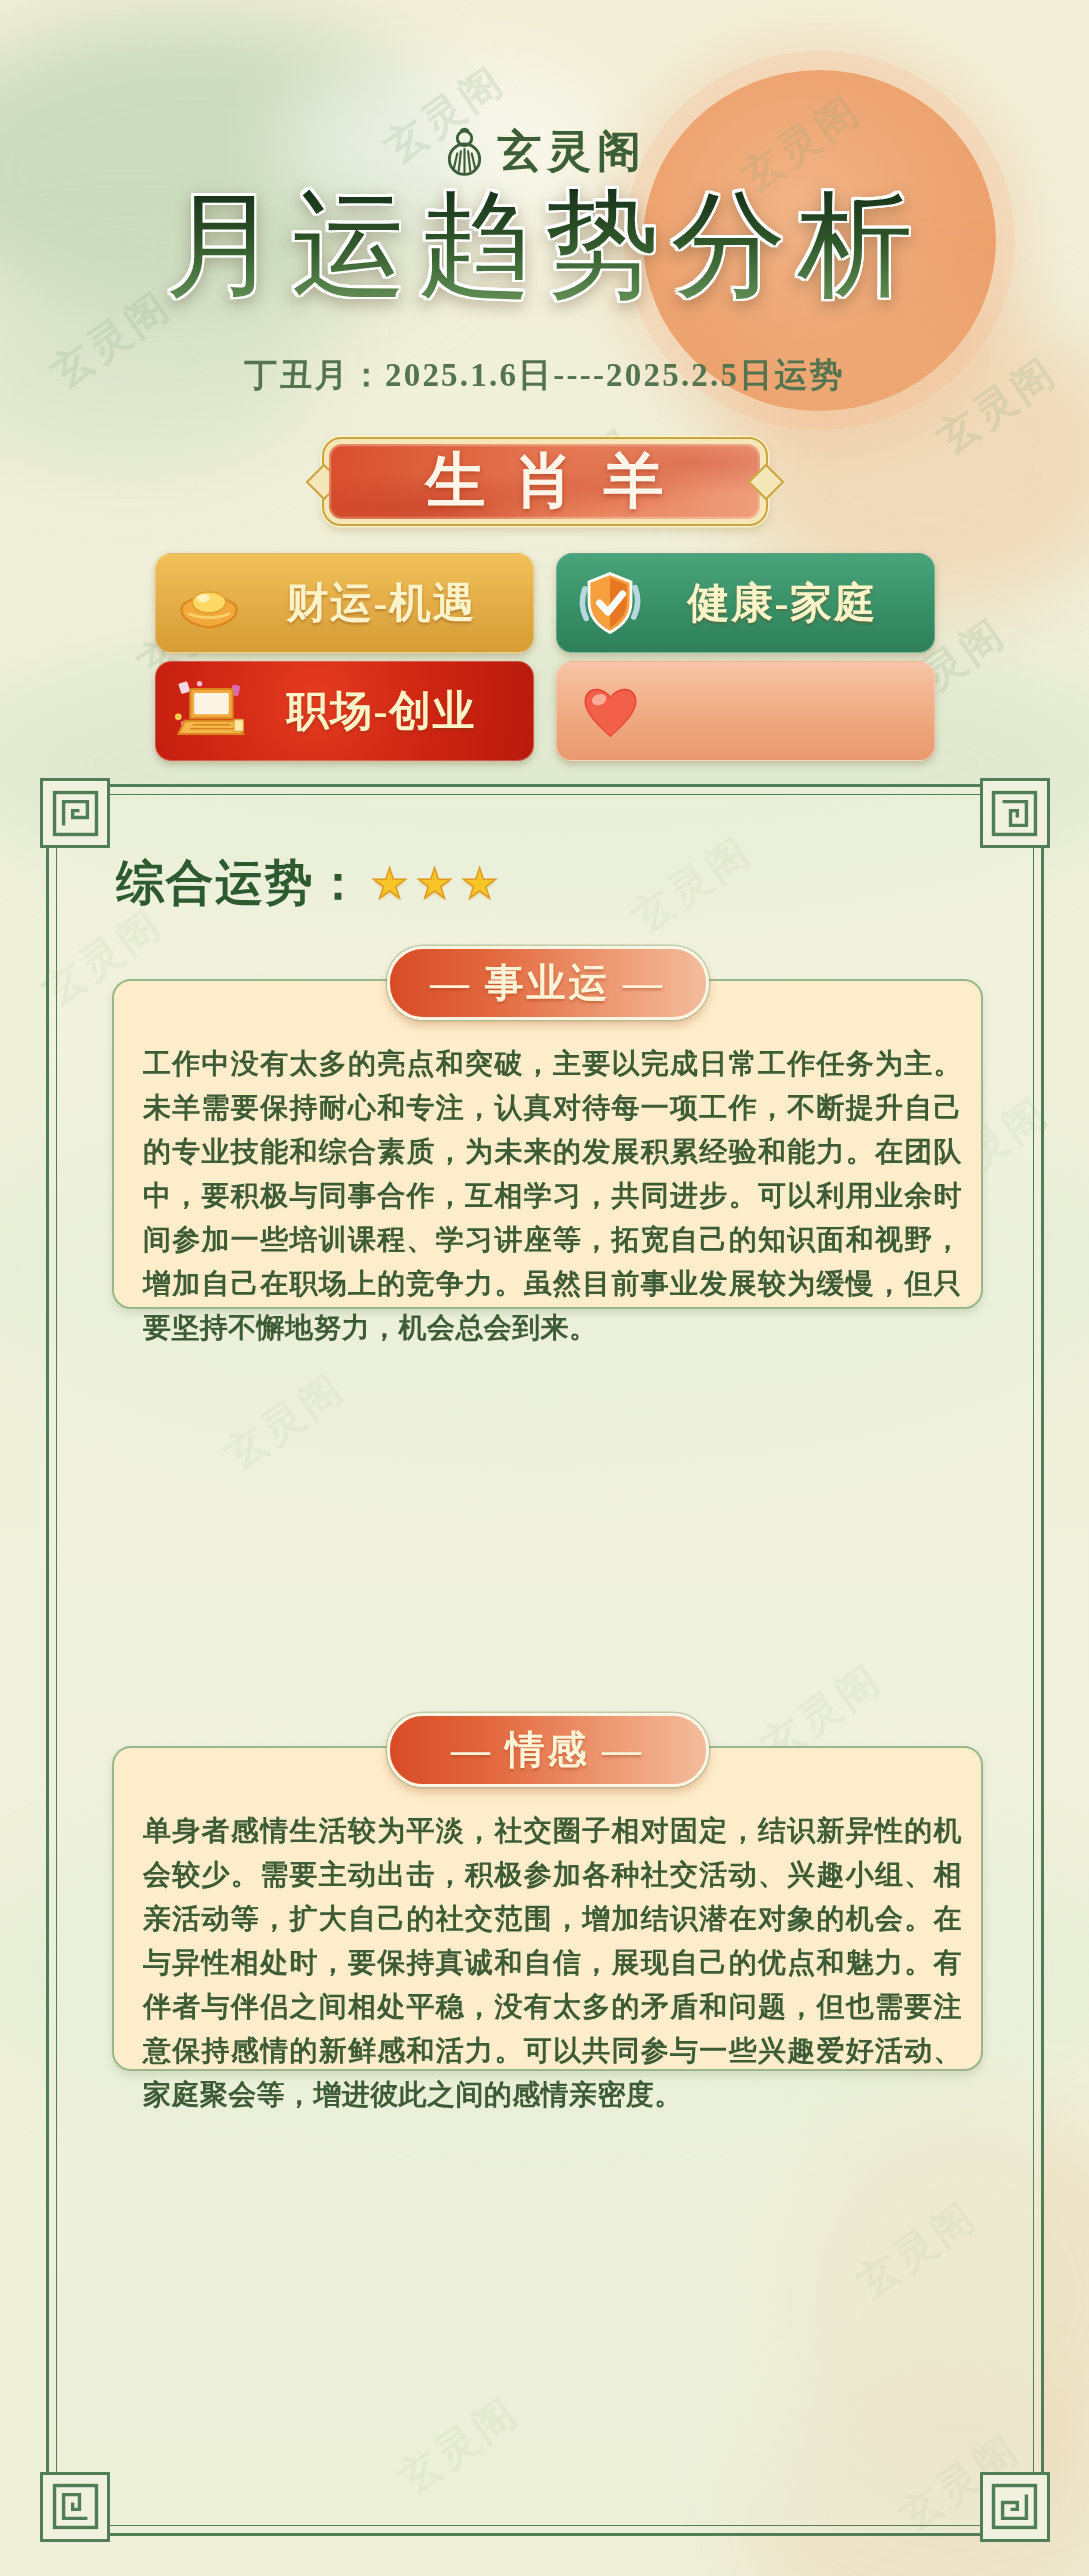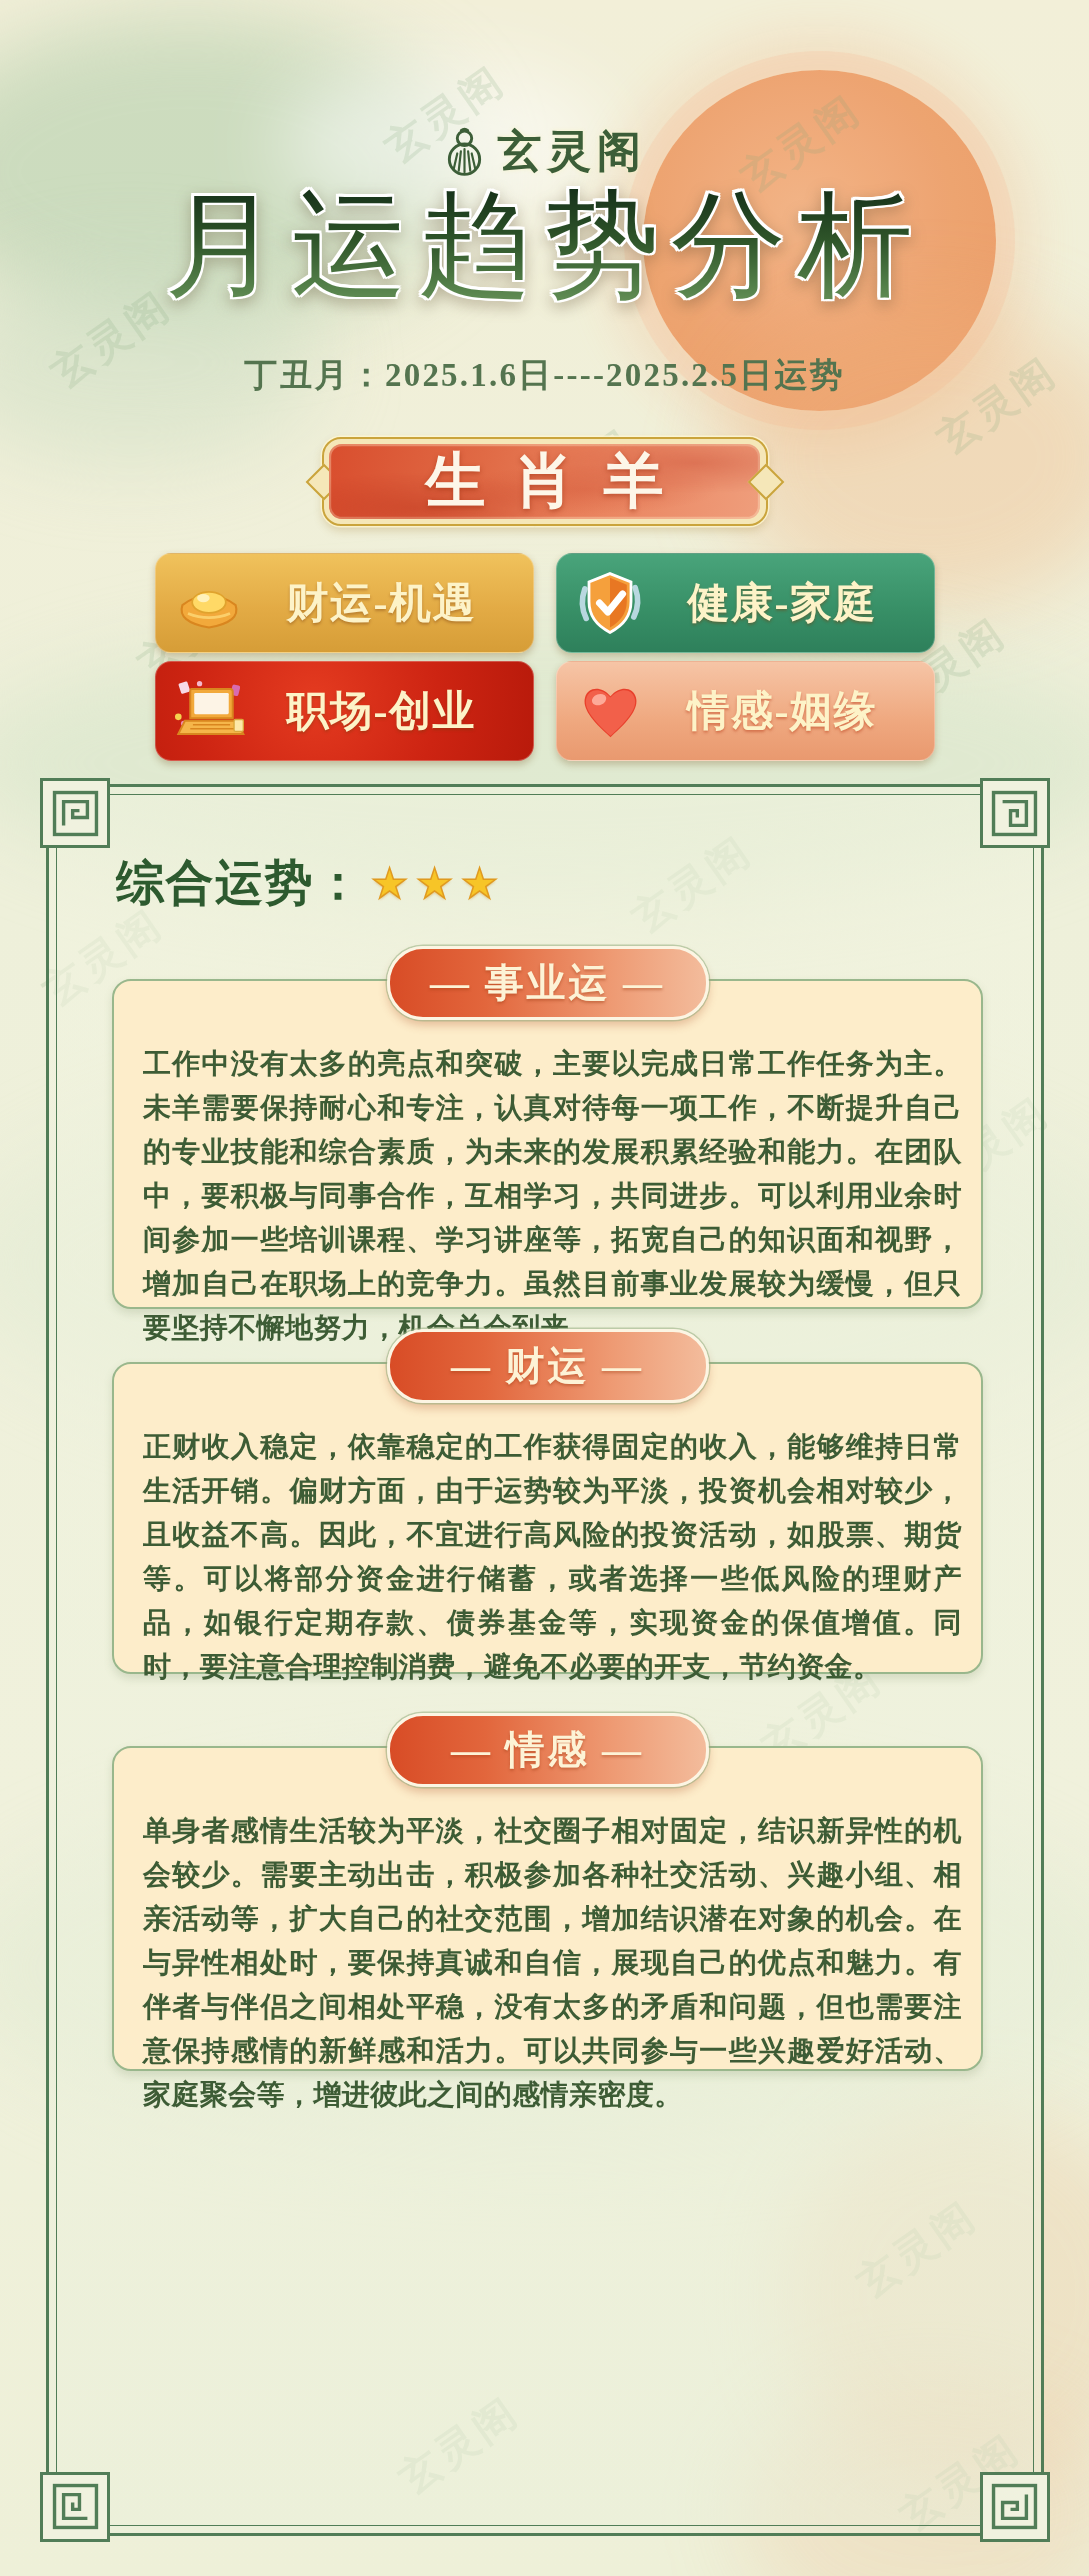--- a/index.html
+++ b/index.html
@@ -269,21 +269,20 @@
   </div>
 
   <div class="badge badge-peach">
     <span class="badge-icon">
       <svg width="67" height="64" viewBox="0 0 100 94">
         <path d="M50 86 C20 60 8 42 12 27 C16 12 35 8 50 25 C65 8 84 12 88 27 C92 42 80 60 50 86 Z" fill="#e8402c"></path>
         <path d="M50 84 C22 59 10 42 14 28 C18 14 35 11 50 27 C65 11 82 14 86 28 C90 42 78 59 50 84 Z" fill="#f2604a"></path>
         <ellipse cx="33" cy="30" rx="11" ry="8" fill="#ffb7a6" opacity="0.85" transform="rotate(-20 33 30)"></ellipse>
       </svg>
     </span>
-    <span class="badge-label">情感-姻缘</span>
   </div>
 </div>
 
 <div class="panel">
   <div class="corner corner-tl">
     <svg width="51" height="51" viewBox="0 0 90 90" fill="none" stroke="#517d57">
       <rect x="8" y="8" width="74" height="74" stroke-width="6"></rect>
       <path d="M24 66 V24 H66 V52 H40 V40 H52" stroke-width="6"></path>
     </svg>
   </div>
@@ -311,26 +310,20 @@
     <span class="stars">★★★</span>
   </div>
 
   <section class="card card-career">
     <div class="pill">
       <span class="pill-label">— 事业运 —</span>
     </div>
     <p class="card-body">工作中没有太多的亮点和突破，主要以完成日常工作任务为主。未羊需要保持耐心和专注，认真对待每一项工作，不断提升自己的专业技能和综合素质，为未来的发展积累经验和能力。在团队中，要积极与同事合作，互相学习，共同进步。可以利用业余时间参加一些培训课程、学习讲座等，拓宽自己的知识面和视野，增加自己在职场上的竞争力。虽然目前事业发展较为缓慢，但只要坚持不懈地努力，机会总会到来。</p>
   </section>
 
-  <section class="card card-wealth">
-    <div class="pill">
-      <span class="pill-label">— 财运 —</span>
-    </div>
-    <p class="card-body">正财收入稳定，依靠稳定的工作获得固定的收入，能够维持日常生活开销。偏财方面，由于运势较为平淡，投资机会相对较少，且收益不高。因此，不宜进行高风险的投资活动，如股票、期货等。可以将部分资金进行储蓄，或者选择一些低风险的理财产品，如银行定期存款、债券基金等，实现资金的保值增值。同时，要注意合理控制消费，避免不必要的开支，节约资金。</p>
-  </section>
 
   <section class="card card-love">
     <div class="pill">
       <span class="pill-label">— 情感 —</span>
     </div>
     <p class="card-body">单身者感情生活较为平淡，社交圈子相对固定，结识新异性的机会较少。需要主动出击，积极参加各种社交活动、兴趣小组、相亲活动等，扩大自己的社交范围，增加结识潜在对象的机会。在与异性相处时，要保持真诚和自信，展现自己的优点和魅力。有伴者与伴侣之间相处平稳，没有太多的矛盾和问题，但也需要注意保持感情的新鲜感和活力。可以共同参与一些兴趣爱好活动、家庭聚会等，增进彼此之间的感情亲密度。</p>
   </section>
 
 </div>
 

